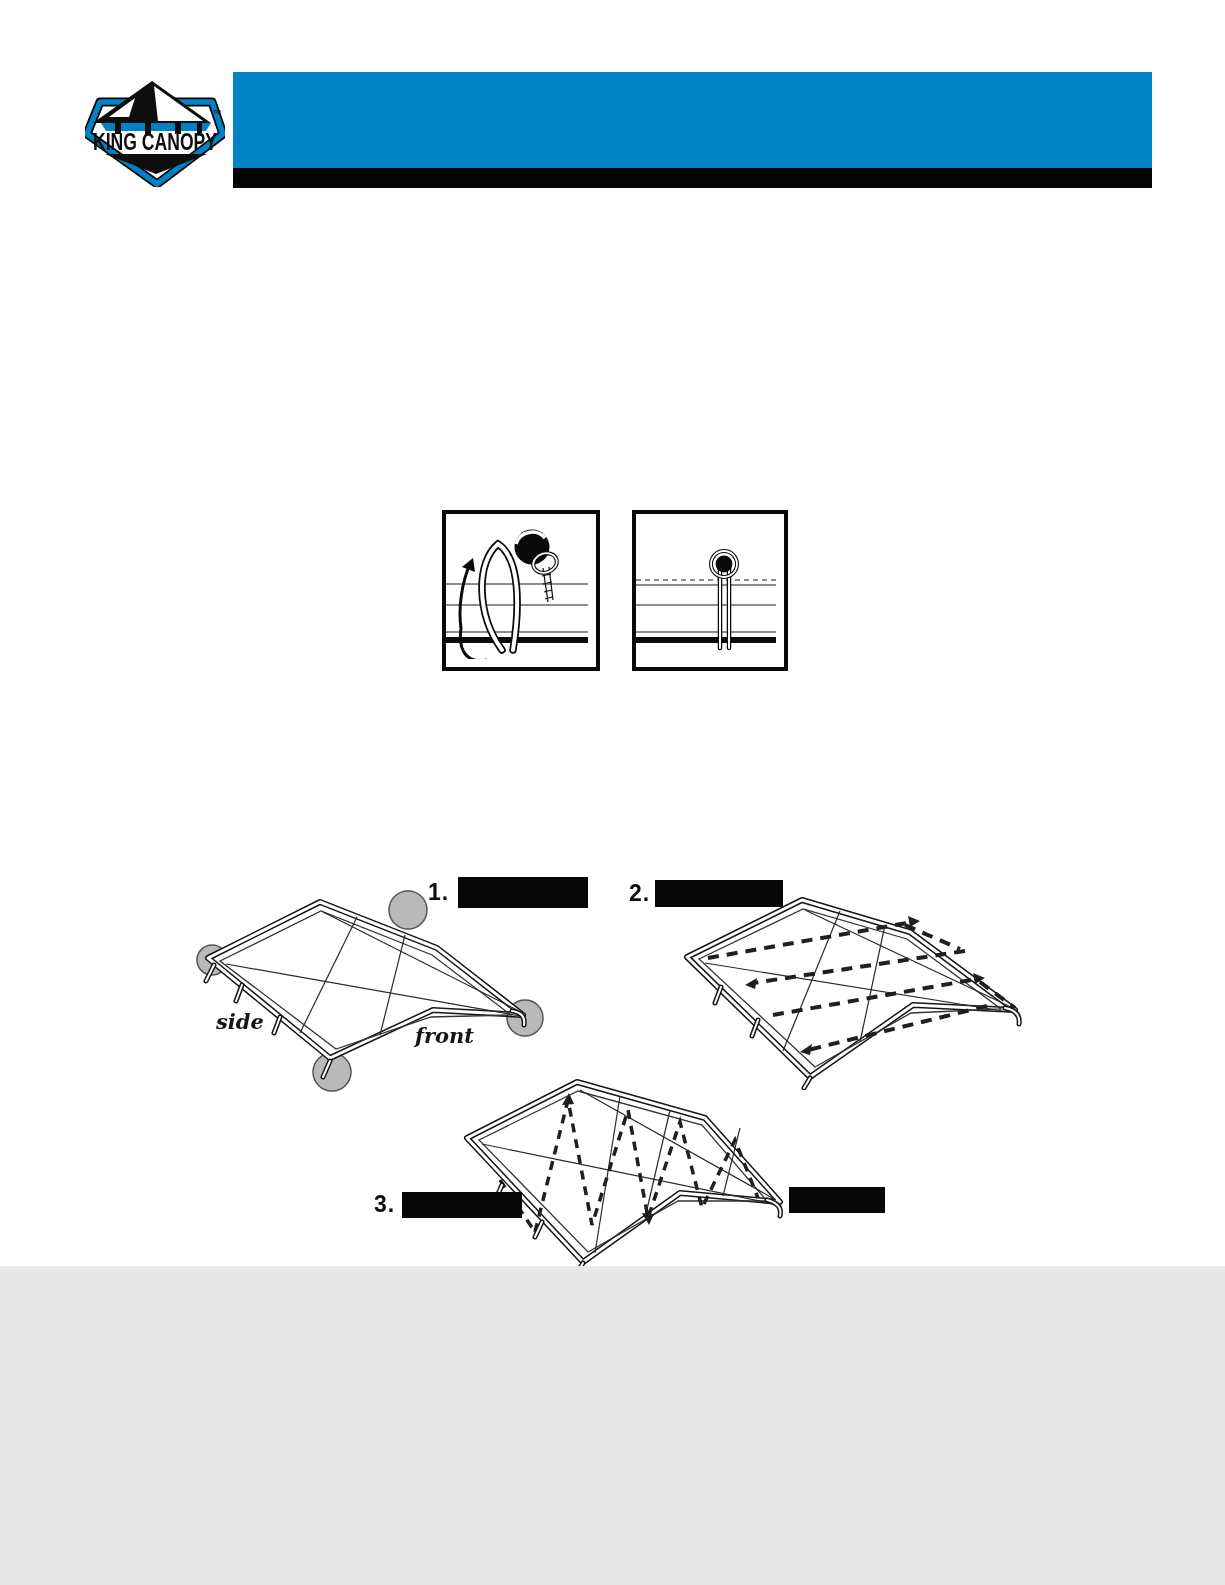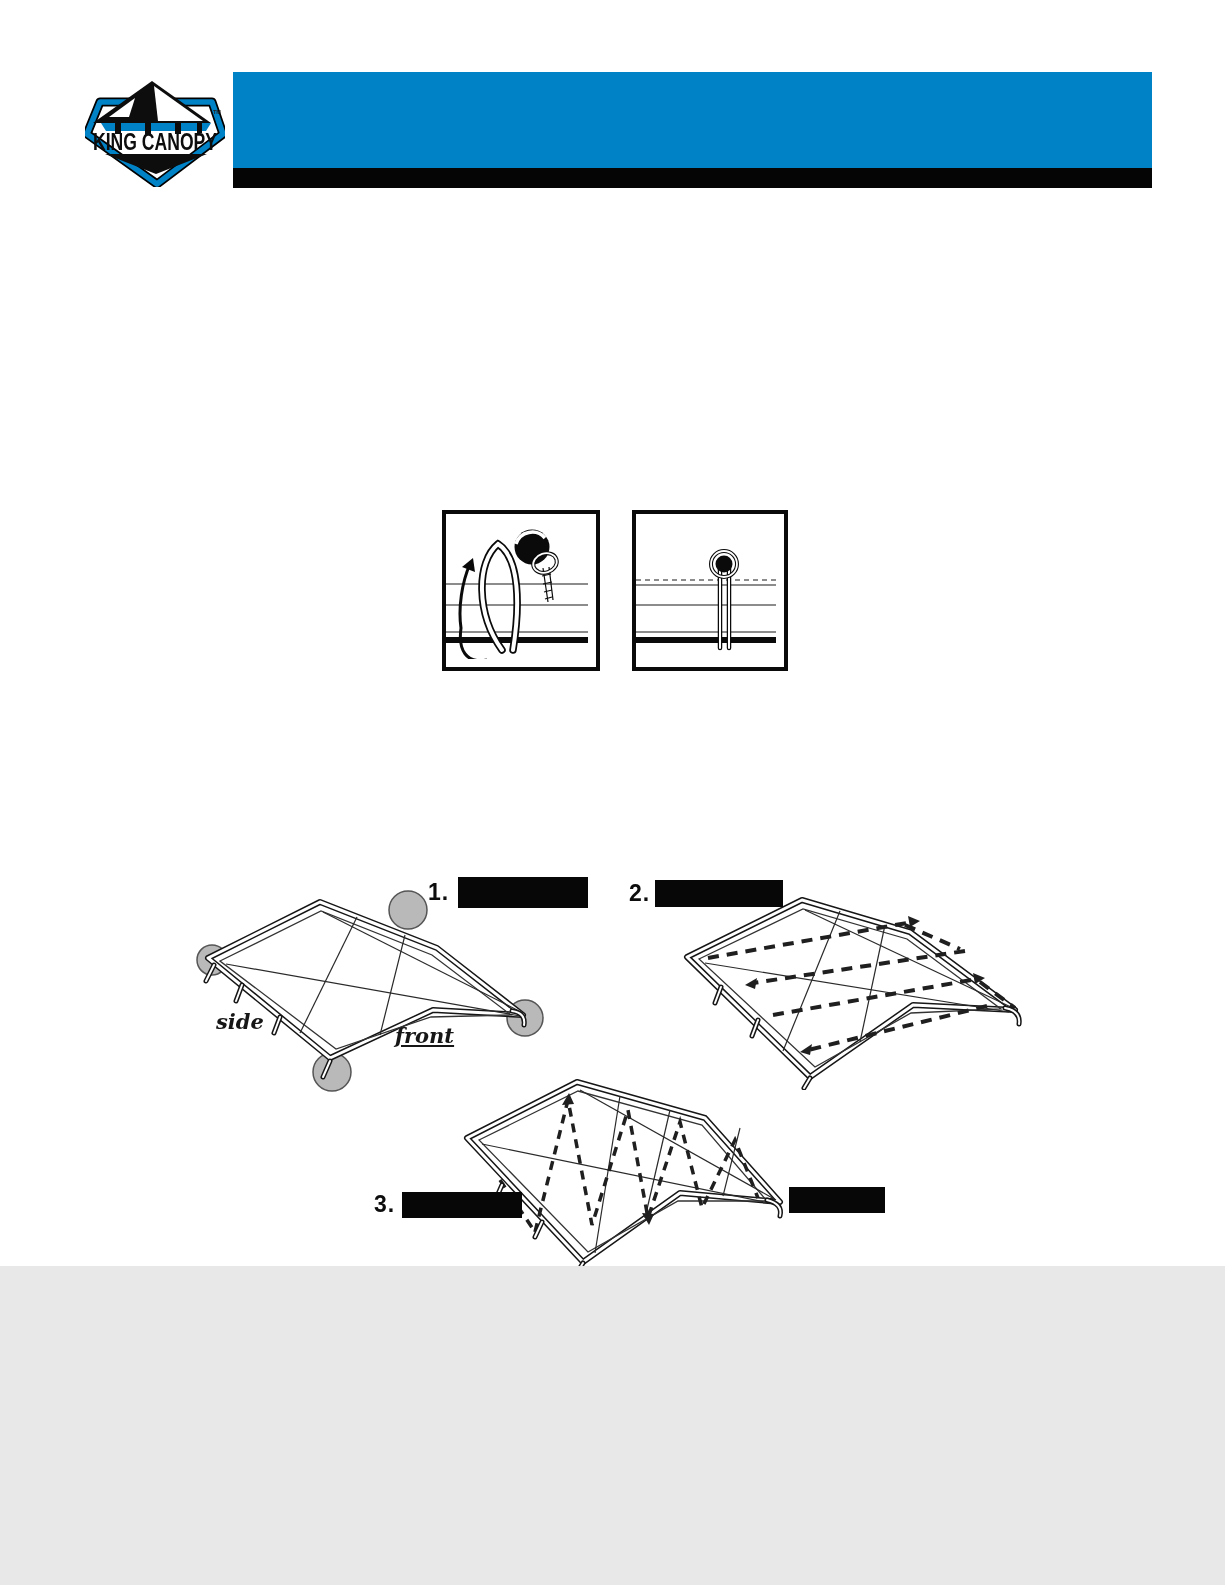--- a/index.html
+++ b/index.html
@@ -169,21 +169,21 @@
         <line x1="52" y1="120" x2="46" y2="136"></line>
         <line x1="90" y1="152" x2="84" y2="168"></line>
         <line x1="140" y1="196" x2="133" y2="212"></line>
         <line x1="24" y1="100" x2="16" y2="116"></line>
       </g>
       <path d="M322,146 q14,2 12,14" fill="none" stroke="#161616" stroke-width="5" stroke-linecap="round"></path>
       <path d="M322,146 q14,2 12,14" fill="none" stroke="#ffffff" stroke-width="2" stroke-linecap="round"></path>
     </g>
   </svg>
   <div class="abs frame-label" style="left:216px;top:1011px;text-align:right;">side</div>
-  <div class="abs frame-label" style="left:395px;top:1025px;text-decoration:underline;">front</div>
+  <div class="abs frame-label" style="left:415px;top:1025px;">front</div>
 
   <svg class="abs diagram" style="left:675px;top:875px;" width="360" height="215" viewBox="0 0 360 215">
     <g>
       <path d="M12,82 L127,25 L235,57 L340,135 L238,130 L135,202 Z" fill="#ffffff" stroke="#161616" stroke-width="6" stroke-linejoin="round"></path>
       <path d="M12,82 L127,25 L235,57 L340,135 L238,130 L135,202 Z" fill="none" stroke="#ffffff" stroke-width="3" stroke-linejoin="round"></path>
       <path d="M24,84 L128,34 L232,64 L326,134 L236,138 L140,192 Z" fill="none" stroke="#333" stroke-width="1.3"></path>
     </g>
     <g stroke="#2a2a2a" stroke-width="1.2">
       <line x1="130" y1="35" x2="338" y2="133"></line>
       <line x1="30" y1="88" x2="334" y2="137"></line>

